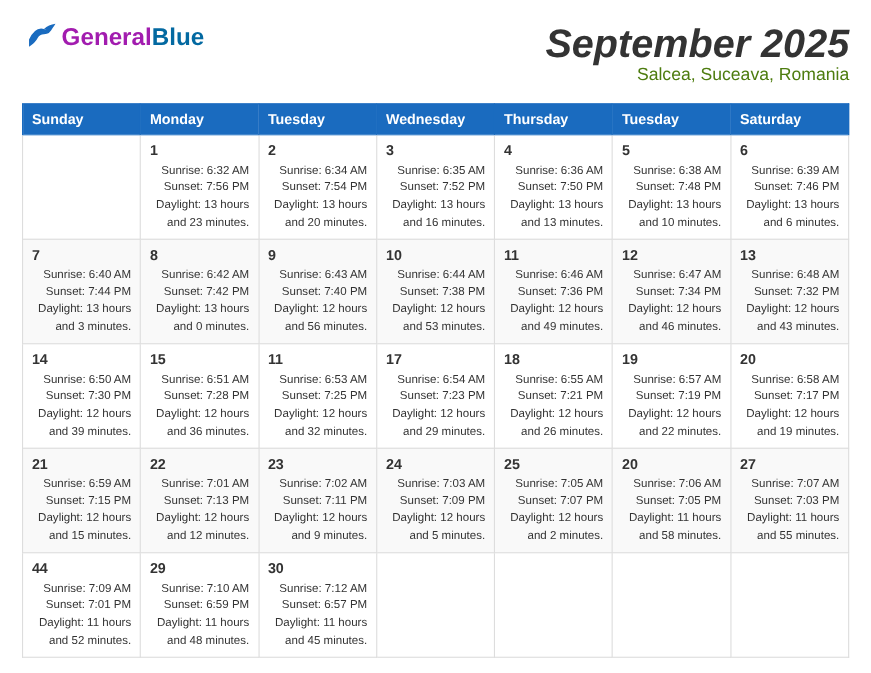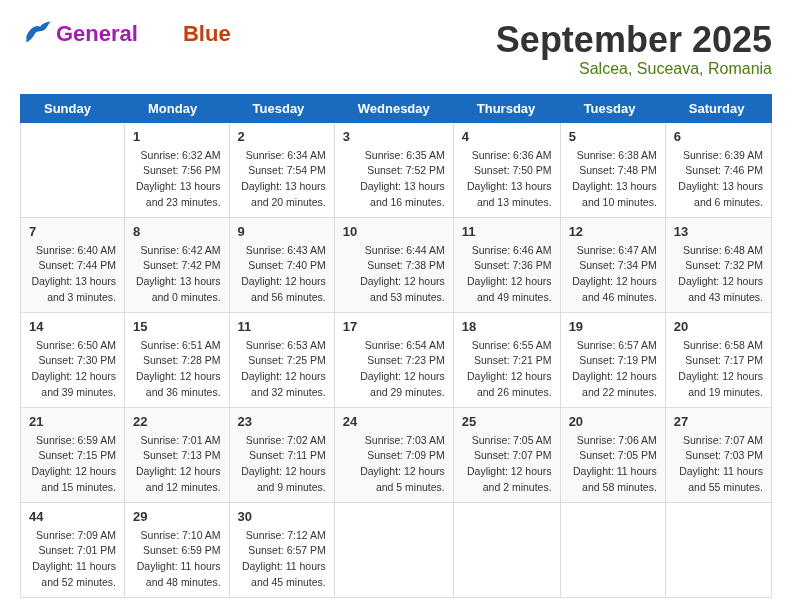--- a/index.html
+++ b/index.html
@@ -31,36 +31,37 @@
       height: 28px;
     }
     .title-block {
       text-align: right;
     }
     .month-title {
       font-size: 36px;
       font-weight: bold;
       color: #333;
       line-height: 1.1;
+      font-style: italic;
     }
     .location-title {
       font-size: 16px;
       color: #4d7c0f;
     }
     .calendar {
       width: 100%;
       border-collapse: collapse;
       border: 1px solid #ccc;
     }
     .calendar th {
       background-color: #1a6bbf;
       color: #fff;
       font-size: 13px;
       font-weight: bold;
-      padding: 6px 23px;
+      padding: 6px 8px;
       text-align: left;
       border: 1px solid #1a6bbf;
     }
     .calendar td {
       vertical-align: top;
       padding: 6px 8px;
       border: 1px solid #ddd;
       width: calc(100% / 7);
       min-height: 80px;
       font-size: 11px;
@@ -91,21 +92,21 @@
 
 <div class="header">
   <div class="logo">
     <div class="logo-container">
       <svg class="bird-icon" viewBox="0 0 40 35" xmlns="http://www.w3.org/2000/svg">
         <path d="M8 20 Q15 5 25 8 Q30 10 35 6 Q32 14 25 14 Q20 14 18 18 Q15 24 8 28 Z" fill="#1a6bbf"></path>
         <path d="M25 8 Q30 3 38 2 Q35 8 30 10 Z" fill="#1a6bbf"></path>
       </svg>
       <div>
         <div style="font-size:22px;font-weight:bold;line-height:1.1;">
-          <span style="color:#a21caf;">General</span><span style="color:#c2410c;margin-left:45px;">Blue</span>
+          <span style="color:#a21caf;">General</span><span style="color:#0369a1;">Blue</span>
         </div>
       </div>
     </div>
   </div>
   <div class="title-block">
     <div class="month-title">September 2025</div>
     <div class="location-title">Salcea, Suceava, Romania</div>
   </div>
 </div>
 

